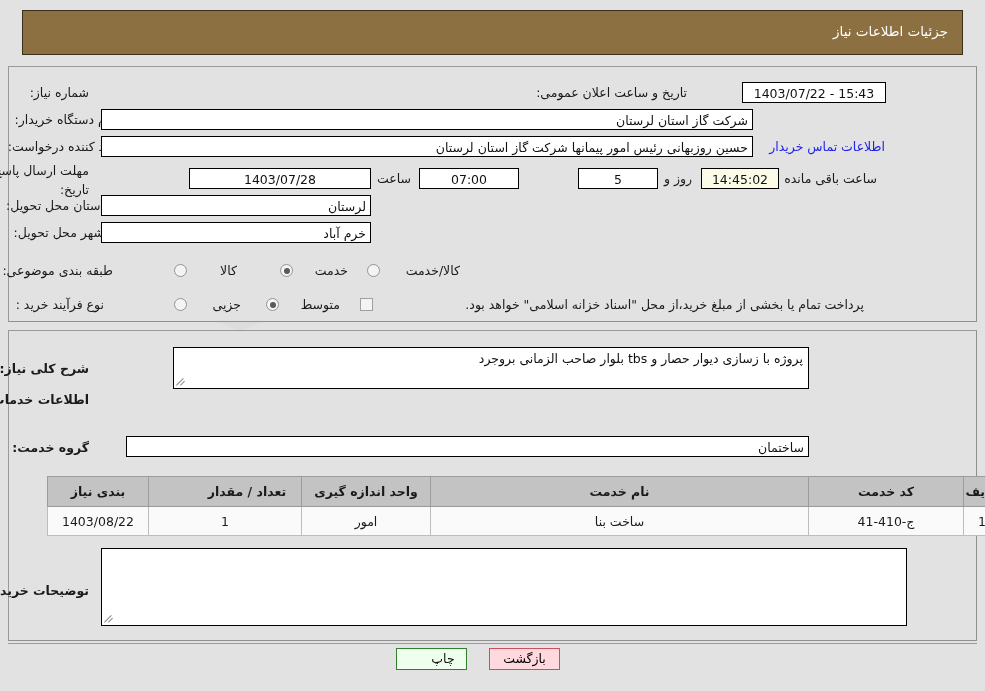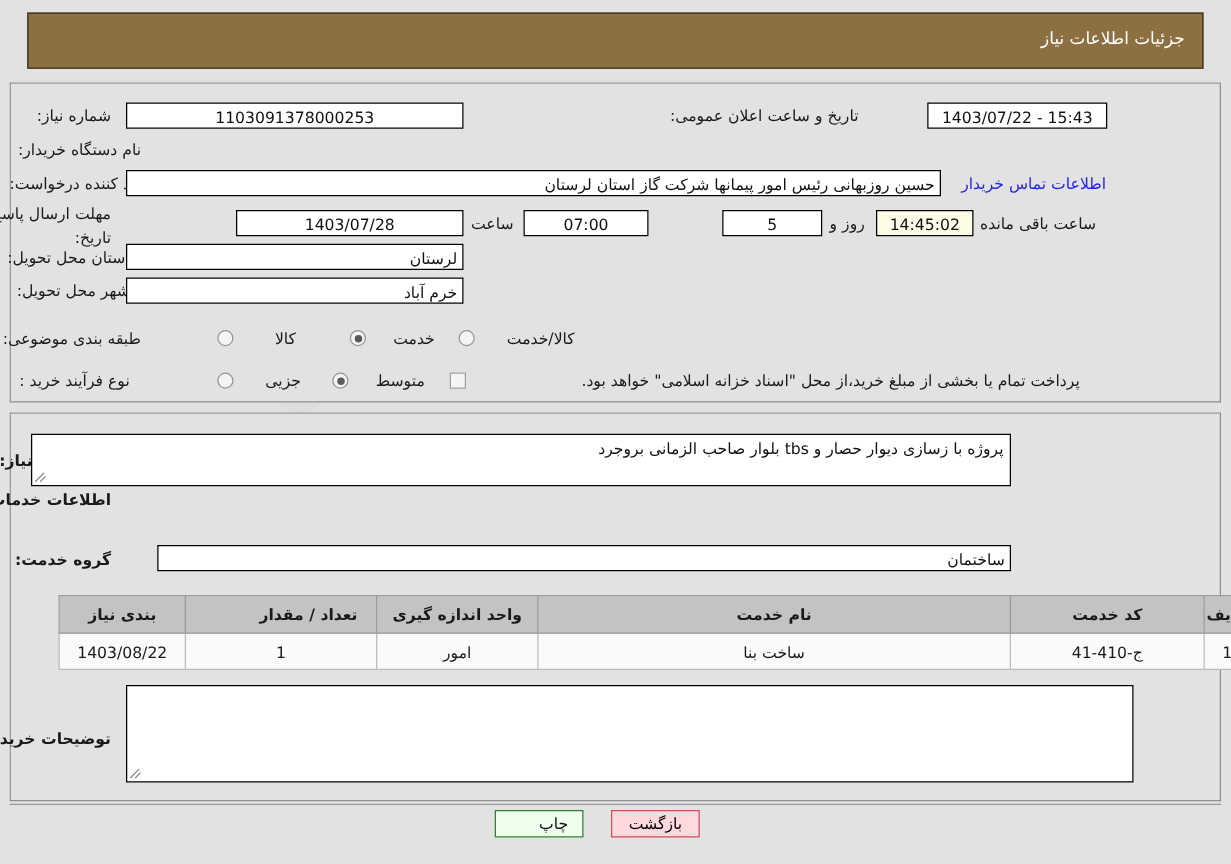--- a/index.html
+++ b/index.html
@@ -220,26 +220,26 @@
     <div class="wm-text">AnaTender.net</div>
   </div>
 
   <div class="title-bar">
     <span>جزئیات اطلاعات نیاز</span>
   </div>
 
   <div class="panel" id="panel-top"></div>
 
   <div class="lbl" style="right:896px; top:85px;">شماره نیاز:</div>
-  <div class="fld center" style="right:614px; top:82px; width:270px;">1103091378000253</div>
 
   <div class="lbl" style="right:298px; top:85px;">تاریخ و ساعت اعلان عمومی:</div>
   <div class="fld center" style="right:99px; top:82px; width:144px;margin-left:44px;">15:43 - 1403/07/22</div>
 
   <div class="lbl" style="right:872px; top:112px;">نام دستگاه خریدار:</div>
+  <div class="fld" style="right:232px; top:109px; width:652px;">شرکت گاز استان لرستان</div>
 
   <div class="lbl" style="right:862px; top:139px;">ایجاد کننده درخواست:</div>
   <div class="fld" style="right:232px; top:136px; width:652px;">حسین روزبهانی رئیس امور پیمانها شرکت گاز استان لرستان</div>
   <div class="link" style="right:100px; top:139px;">اطلاعات تماس خریدار</div>
 
   <div class="lbl" style="right:896px; top:163px;">مهلت ارسال پاسخ: تا</div>
   <div class="lbl" style="right:896px; top:182px;">تاریخ:</div>
 
   <div class="fld center" style="right:614px; top:168px; width:182px;">1403/07/28</div>
   <div class="lbl" style="right:574px; top:171px;">ساعت</div>
@@ -268,21 +268,21 @@
   <div class="lbl" style="right:744px; top:297px;">جزیی</div>
   <div class="radio on" style="right:706px; top:298px;"></div>
   <div class="lbl" style="right:645px; top:297px;">متوسط</div>
 
   <div class="cbx" style="right:612px; top:298px;"></div>
   <div class="lbl" style="right:121px; top:297px;">پرداخت تمام یا بخشی از مبلغ خرید،از محل "اسناد خزانه اسلامی" خواهد بود.</div>
 
   <div class="panel" id="panel-bottom"></div>
 
   <div class="lbl bold" style="right:896px; top:361px;">شرح کلی نیاز:</div>
-  <div class="ta" style="right:176px; top:347px; width:784px; height:42px;padding-left:12px;">
+  <div class="ta" style="right:176px; top:347px; width:636px; height:42px;padding-left:12px;">
     <span>پروژه با زسازی دیوار حصار و tbs بلوار صاحب الزمانی بروجرد</span>
     <span class="grip"></span>
   </div>
 
   <div class="lbl bold" style="right:896px; top:392px;">اطلاعات خدمات مورد نیاز</div>
 
   <div class="lbl bold" style="right:896px; top:440px;">گروه خدمت:</div>
   <div class="fld" style="right:176px; top:436px; width:683px;">ساختمان</div>
 
   <table class="tbl">

